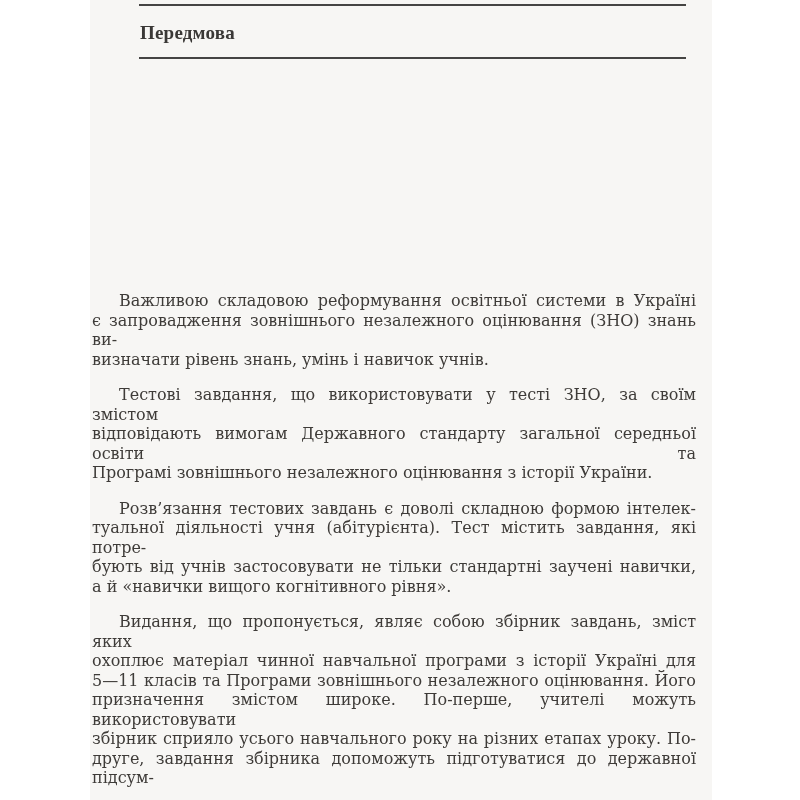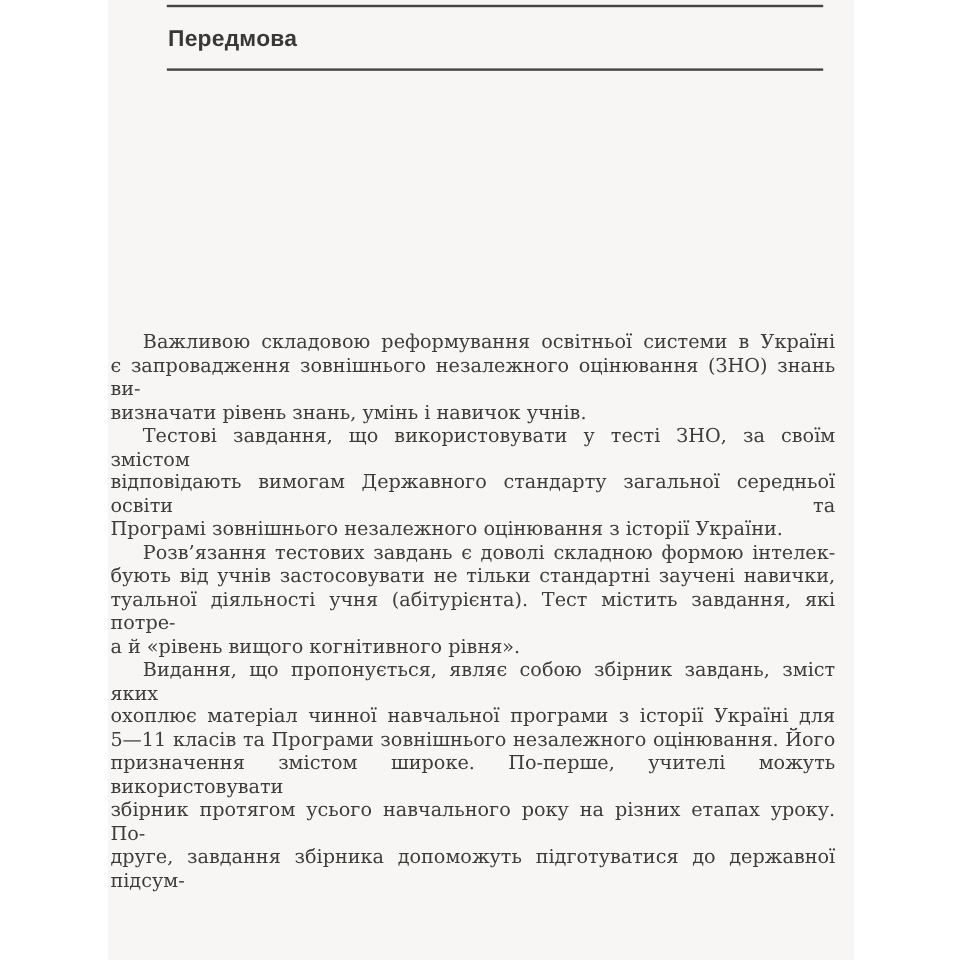--- a/index.html
+++ b/index.html
@@ -37,21 +37,21 @@
   }
   .rule {
     height: 0;
     border-top: 2px solid #454443;
   }
   .rule-top { margin-top: 4px; }
   .rule-bottom { margin-top: 0; }
   h1.page-title {
     margin: 0;
     padding: 14px 0 11px 1px;
-    font-family: Liberation Sans, sans-serif;
+    font-family: Liberation Serif, serif;
     font-weight: 700;
     font-size: 19px;
     line-height: 26px;
     letter-spacing: 0.2px;
     color: #3a3836;
   }
   
   .body-text {
     position: absolute;
     left: 2px;
@@ -61,21 +61,21 @@
     line-height: 19.5px;
     color: #3e3b38;
   }
   .paragraph { margin: 0; }
   .line {
     text-align: justify;
     text-align-last: justify;
     white-space: normal;
   }
   .line.last { text-align-last: left; }
-  .line.first { text-indent: 27px; }
+  .line.first { text-indent: 27px; margin-top: 16px; }
 </style>
 </head>
 <body>
 
 <div class="canvas">
   <div class="page">
 
     <header class="chapter-header">
       <div class="rule rule-top"></div>
       <h1 class="page-title">Передмова</h1>
@@ -88,28 +88,28 @@
           <div class="line">є запровадження зовнішнього незалежного оцінювання (ЗНО) знань ви-</div>
           <div class="line last">визначати рівень знань, умінь і навичок учнів.</div>
         </div>
         <div class="paragraph">
           <div class="line first">Тестові завдання, що використовувати у тесті ЗНО, за своїм змістом</div>
           <div class="line">відповідають вимогам Державного стандарту загальної середньої освіти та</div>
           <div class="line last">Програмі зовнішнього незалежного оцінювання з історії України.</div>
         </div>
         <div class="paragraph">
           <div class="line first">Розв’язання тестових завдань є доволі складною формою інтелек-</div>
+          <div class="line">туальної діяльності учня (абітурієнта). Тест містить завдання, які потре-</div>
           <div class="line">бують від учнів застосовувати не тільки стандартні заучені навички,</div>
-          <div class="line">туальної діяльності учня (абітурієнта). Тест містить завдання, які потре-</div>
-          <div class="line last">а й «рівень вищого когнітивного рівня».</div>
+          <div class="line last">а й «навички вищого когнітивного рівня».</div>
         </div>
         <div class="paragraph">
           <div class="line first">Видання, що пропонується, являє собою збірник завдань, зміст яких</div>
           <div class="line">охоплює матеріал чинної навчальної програми з історії Україні для</div>
           <div class="line">5—11 класів та Програми зовнішнього незалежного оцінювання. Його</div>
           <div class="line">призначення змістом широке. По-перше, учителі можуть використовувати</div>
-          <div class="line">збірник протягом усього навчального року на різних етапах уроку. По-</div>
+          <div class="line">збірник сприяло усього навчального року на різних етапах уроку. По-</div>
           <div class="line">друге, завдання збірника допоможуть підготуватися до державної підсум-</div>
         </div>
       </main>
 
   </div>
 </div>
 
 </body></html>

